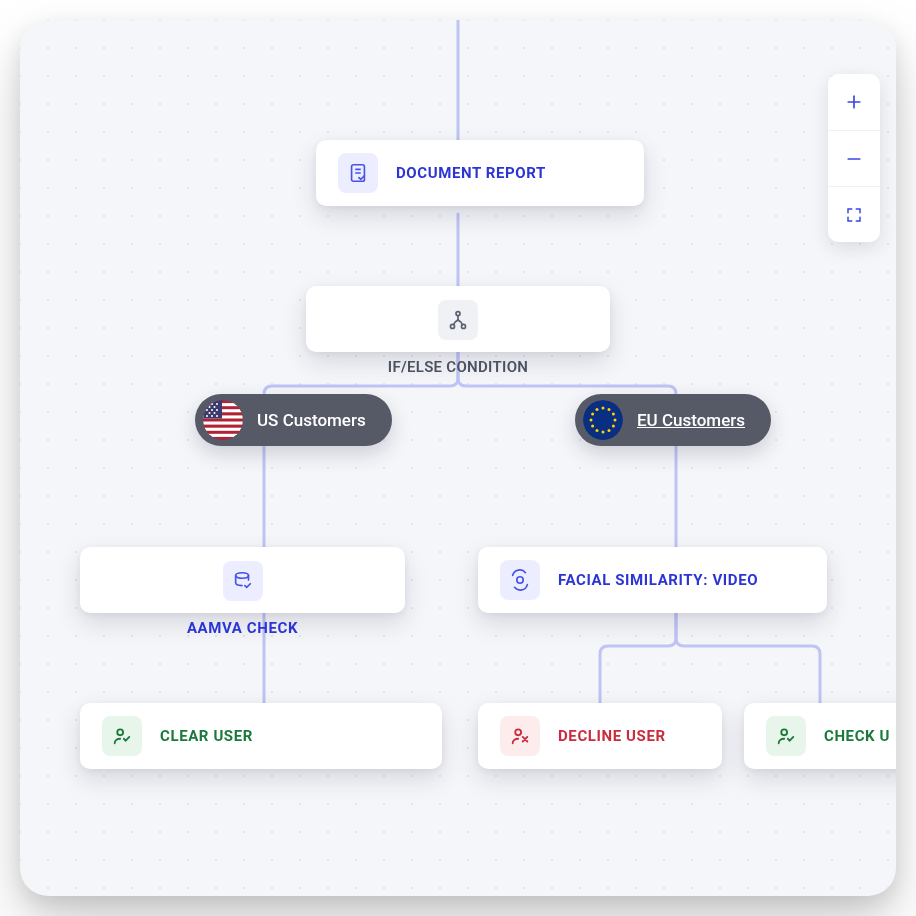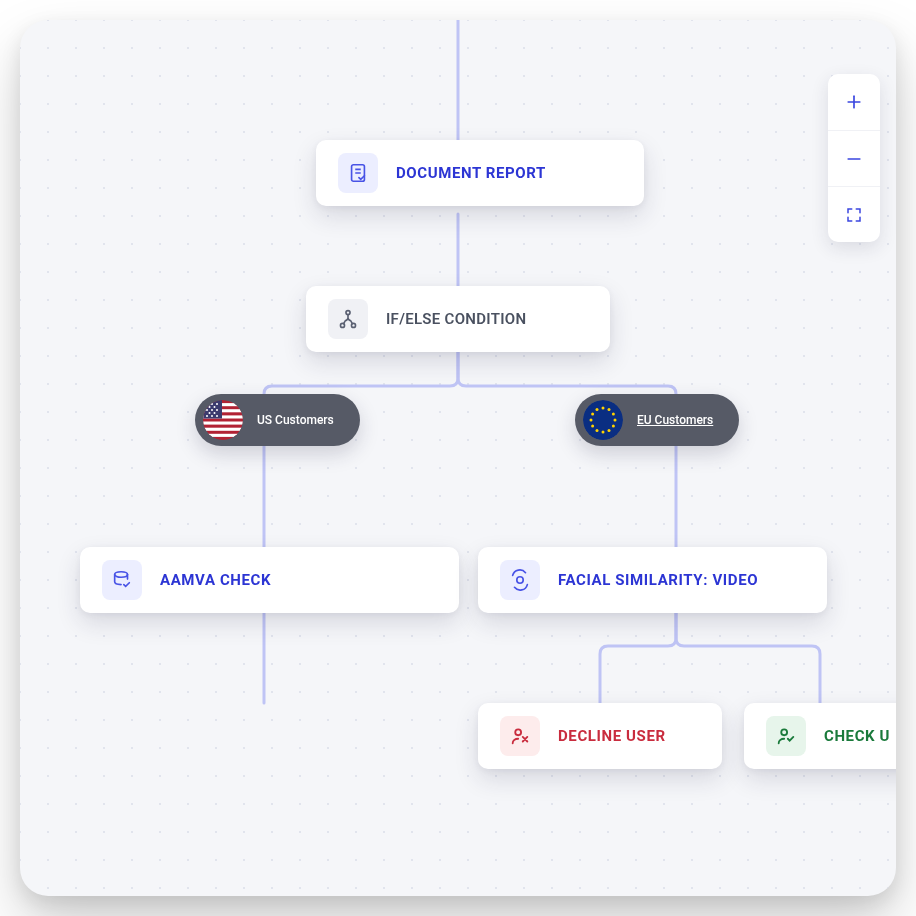--- a/index.html
+++ b/index.html
@@ -81,21 +81,21 @@
   box-shadow: 0 8px 20px rgba(32,36,68,0.18);
 }
 .pill .flag {
   width: 40px;
   height: 40px;
   border-radius: 50%;
   flex-shrink: 0;
   overflow: hidden;
 }
 .pill .plabel {
-  font-size: 12px;
+  font-size: 17px;
   font-weight: 500;
   color: #fff;
 }
 
 .zoom {
   position: absolute;
   top: 54px;
   right: 16px;
   width: 52px;
   background: #fff;
@@ -146,21 +146,21 @@
       <span class="iconbox">
         <svg width="22" height="22" viewBox="0 0 24 24" fill="none" stroke="#4853e6" stroke-width="1.8">
           <rect x="5" y="3" width="14" height="18" rx="2"></rect>
           <path d="M9 8h6M9 12h6"></path>
           <path d="M13 17l2 2 4-4" stroke-linecap="round"></path>
         </svg>
       </span>
       <span class="label">DOCUMENT REPORT</span>
     </div>
 
-    <div class="node gray" style="left:286px; top:266px; width:304px;">
+    <div class="node gray" style="left:286px; top:266px; width:304px;flex-direction:column;">
       <span class="iconbox">
         <svg width="22" height="22" viewBox="0 0 24 24" fill="none" stroke="#5a6072" stroke-width="1.8" stroke-linecap="round">
           <circle cx="12" cy="5" r="2.2"></circle>
           <circle cx="6" cy="19" r="2.2"></circle>
           <circle cx="18" cy="19" r="2.2"></circle>
           <path d="M12 7.2 V11 M12 11 Q12 13 9 14 L7.2 17 M12 11 Q12 13 15 14 L16.8 17"></path>
         </svg>
       </span>
       <span class="label">IF/ELSE CONDITION</span>
     </div>
@@ -221,21 +221,21 @@
             <circle cx="9.6" cy="26" r="1.5"></circle>
             <circle cx="8" cy="20" r="1.5"></circle>
             <circle cx="9.6" cy="14" r="1.5"></circle>
             <circle cx="14" cy="9.6" r="1.5"></circle>
           </g>
         </svg>
       </span>
       <span class="plabel">EU Customers</span>
     </div>
 
-    <div class="node indigo" style="left:60px; top:527px; width:379px;">
+    <div class="node indigo" style="left:60px; top:527px; width:325px;flex-direction:column;">
       <span class="iconbox">
         <svg width="22" height="22" viewBox="0 0 24 24" fill="none" stroke="#4853e6" stroke-width="1.8" stroke-linecap="round">
           <ellipse cx="11" cy="6" rx="7" ry="3"></ellipse>
           <path d="M4 6v8c0 1.7 3.1 3 7 3"></path>
           <path d="M18 6v5"></path>
           <path d="M14 17l2 2 4-4"></path>
         </svg>
       </span>
       <span class="label">AAMVA CHECK</span>
     </div>
@@ -244,20 +244,30 @@
       <span class="iconbox">
         <svg width="22" height="22" viewBox="0 0 24 24" fill="none" stroke="#4853e6" stroke-width="1.8" stroke-linecap="round">
           <path d="M4 7a8 8 0 0 1 14-3"></path>
           <path d="M20 17a8 8 0 0 1-14 3"></path>
           <circle cx="12" cy="12" r="3.5"></circle>
         </svg>
       </span>
       <span class="label">FACIAL SIMILARITY: VIDEO</span>
     </div>
 
+    <div class="node green" style="left:60px; top:683px; width:362px;">
+      <span class="iconbox">
+        <svg width="22" height="22" viewBox="0 0 24 24" fill="none" stroke="#1a7a3b" stroke-width="2" stroke-linecap="round">
+          <circle cx="10" cy="8" r="3.2"></circle>
+          <path d="M4 20c0-3 2.7-5 6-5"></path>
+          <path d="M14 15l2 2 4-4"></path>
+        </svg>
+      </span>
+      <span class="label">CLEAR USER</span>
+    </div>
 
     <div class="node red" style="left:458px; top:683px; width:244px;">
       <span class="iconbox">
         <svg width="22" height="22" viewBox="0 0 24 24" fill="none" stroke="#c92c3e" stroke-width="2" stroke-linecap="round">
           <circle cx="10" cy="8" r="3.2"></circle>
           <path d="M4 20c0-3 2.7-5 6-5"></path>
           <path d="M15 13l5 5M20 13l-5 5"></path>
         </svg>
       </span>
       <span class="label">DECLINE USER</span>

